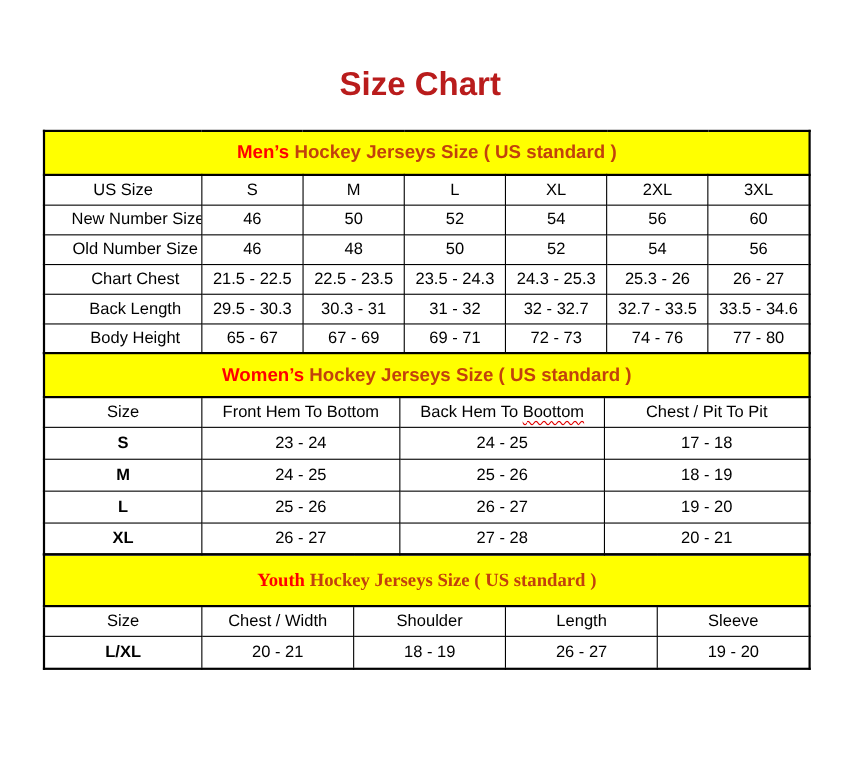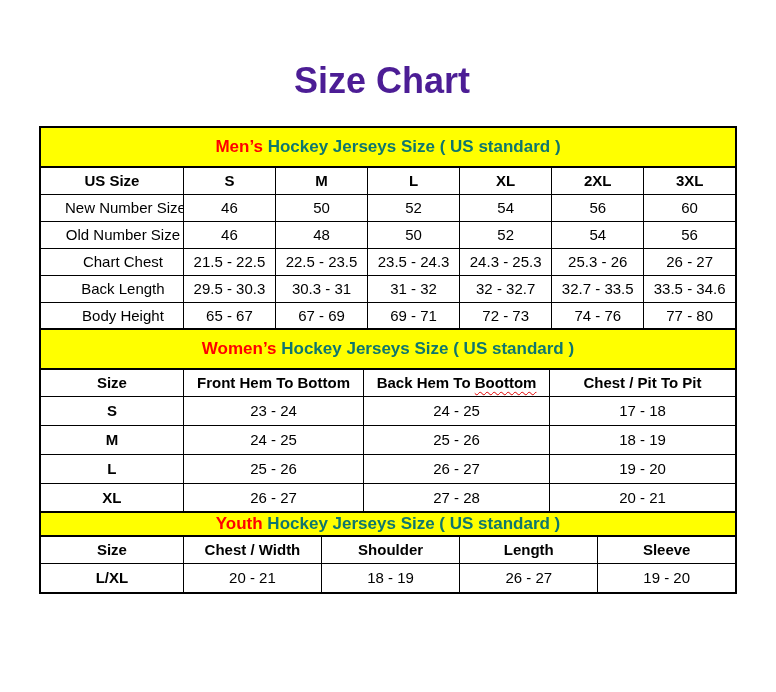--- a/index.html
+++ b/index.html
@@ -10,23 +10,23 @@
     height: 692px;
     background: #ffffff;
     font-family: "Liberation Sans", sans-serif;
     color: #000000;
     overflow: hidden;
   }
   .page-title {
     margin: 0;
     padding: 60px 12px 24px 0;
     text-align: center;
-    font-size: 36px;
+    font-size: 30px;
     font-weight: bold;
-    color: #4c1d95;
+    color: #b91c1c;
     letter-spacing: 0px;
   }
   .chart-wrapper {
     width: 698px;
     margin: 0 auto;
   }
   table.section-table {
     width: 100%;
     border-collapse: collapse;
     table-layout: fixed;
@@ -44,24 +44,24 @@
     overflow: hidden;
     white-space: nowrap;
   }
   tr.band-row th {
     border: 2px solid #000;
     background: #FFFF00;
     font-size: 17px;
     font-weight: bold;
     height: 40px;
   }
-  .youth tr.band-row th { height: 24px; }
+  .youth tr.band-row th { height: 47px; font-family: Liberation Serif, serif; }
   .band-highlight { color: #FF0000; }
-  .band-rest { color: #0f766e; }
-  tr.head-row th { font-weight: bold; height: 27px; }
+  .band-rest { color: #c2410c; }
+  tr.head-row th { font-weight: normal; height: 27px; }
   .mens td, .mens th.row-label { height: 27px; }
   .womens td, .womens th.row-label { height: 29px; }
   .youth td, .youth th.row-label { height: 30px; }
   th.row-label { font-weight: bold; }
   td.row-label-plain { font-weight: normal; padding-left: 24px; }
   td.value { font-weight: normal; margin-left: 14px; }
   .misspelled {
     text-decoration-line: underline;
     text-decoration-style: wavy;
     text-decoration-color: #E00000;

